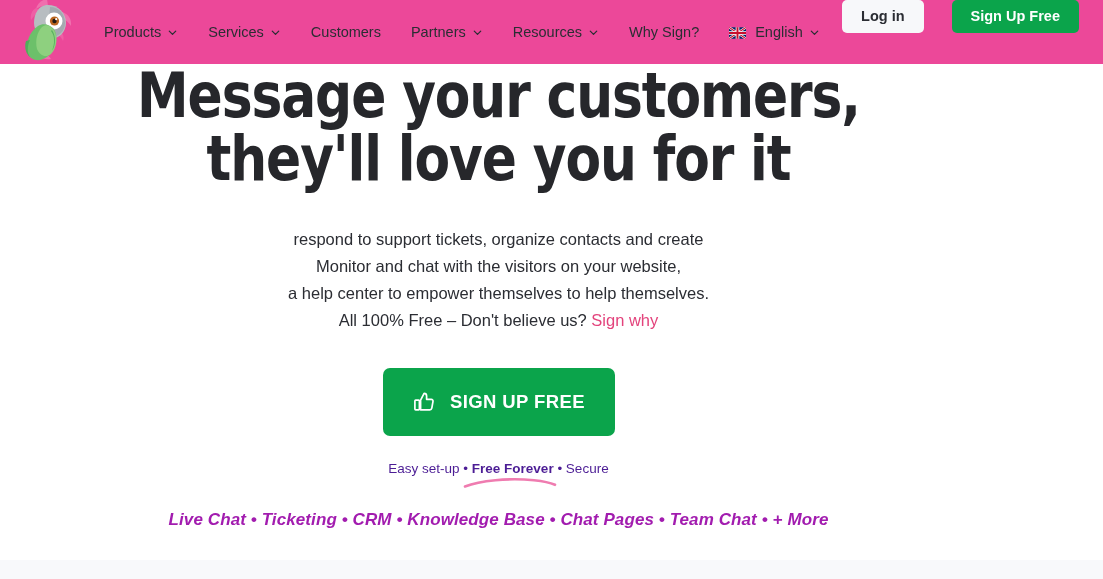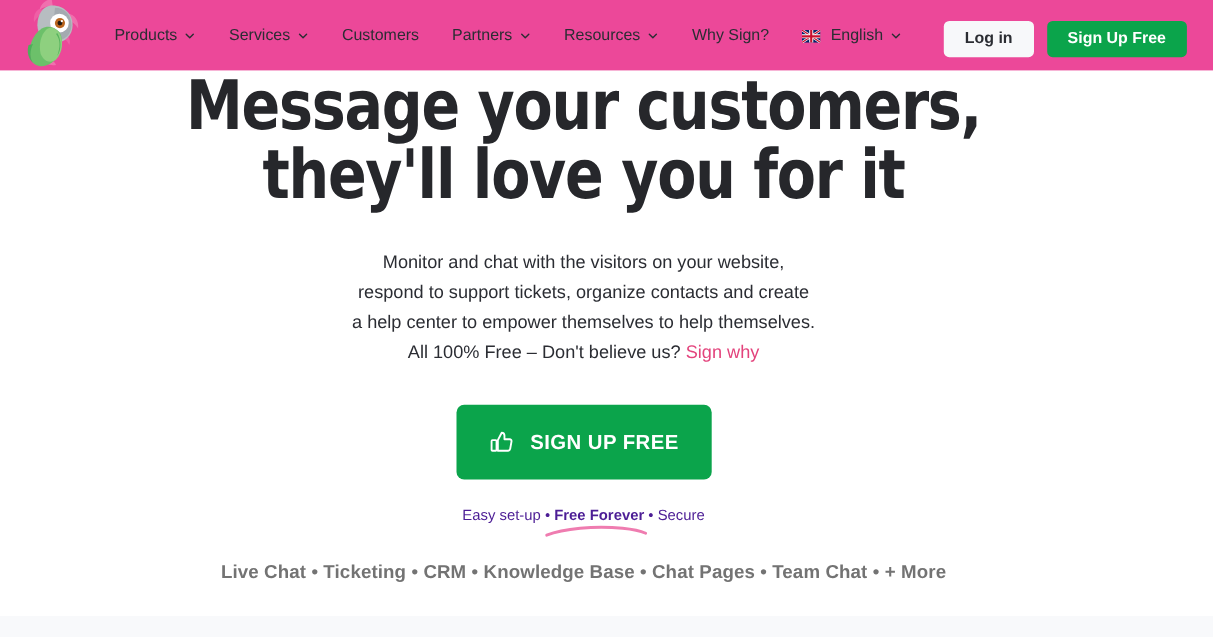--- a/index.html
+++ b/index.html
@@ -73,24 +73,24 @@
     border-radius: 1px;
     overflow: hidden;
     position: relative;
     top: 1px;
   }
   .flag svg { display: block; }
 
   .nav-right {
     position: absolute;
     right: 24px;
-    top: 19px;
+    top: 0;
     display: flex;
     align-items: center;
-    gap: 12px;
+    gap: 28px;
   }
   .btn-login {
     background: #f7f8fa;
     color: #2b2d33;
     border: none;
     border-radius: 5px;
     font-size: 14.5px;
     font-weight: bold;
     font-family: "Liberation Sans", sans-serif;
     padding: 0 19px;
@@ -112,21 +112,20 @@
     line-height: 33px;
     cursor: pointer;
     white-space: nowrap;
   }
 
   
   .hero {
     position: absolute;
     top: 64px; left: 0;
     width: 997px;
-    margin-left: 32px;
   }
   .headline {
     margin: 0;
     padding-top: 0px;
     text-align: center;
     font-family: "Liberation Sans Narrow", "DejaVu Sans Condensed", "Liberation Sans", sans-serif;
     font-weight: bold;
     font-size: 62px;
     line-height: 1.02;
     letter-spacing: -1.2px;
@@ -193,22 +192,23 @@
     height: 14px;
     pointer-events: none;
   }
   .swoosh svg { display: block; }
 
   .features {
     text-align: center;
     padding-top: 32px;
     font-size: 17px;
     font-weight: bold;
-    color: #737373;
+    color: #a21caf;
     letter-spacing: 0.1px;
+    font-style: italic;
   }
 
   .bottom-band {
     position: absolute;
     left: 0;
     top: 560px;
     width: 1103px;
     height: 19px;
     background: #f8f9fb;
   }
@@ -318,22 +318,22 @@
 </div>
 
 <div class="hero">
 
   <h1 class="headline">
     <span class="l1">Message your customers,</span>
     <span class="l2">they'll love you for it</span>
   </h1>
 
   <p class="sub">
+    <span class="line">respond to support tickets, organize contacts and create</span>
     <span class="line">Monitor and chat with the visitors on your website,</span>
-    <span class="line">respond to support tickets, organize contacts and create</span>
     <span class="line">a help center to empower themselves to help themselves.</span>
     <span class="line"><span>All 100% Free – Don't believe us?</span><span>&nbsp;</span><a class="read-why" href="#">Sign why</a></span>
   </p>
 
   <div class="cta-wrap">
     <button class="cta">
       <span class="thumb">
         <svg viewBox="0 0 24 24" width="24" height="24">
           <path d="M8.6 10.1 L12.1 3.4 C13.6 3.4 14.6 4.5 14.6 6 L14.6 9.3 L19.3 9.3 C20.4 9.3 21.2 10.3 21 11.4 L19.8 18.1 C19.6 19.1 18.8 19.8 17.8 19.8 L8.6 19.8 Z" fill="none" stroke="#ffffff" stroke-width="1.7" stroke-linejoin="round" stroke-linecap="round"></path>
           <rect x="2.9" y="10.1" width="4.5" height="9.7" rx="0.8" fill="none" stroke="#ffffff" stroke-width="1.7"></rect>

